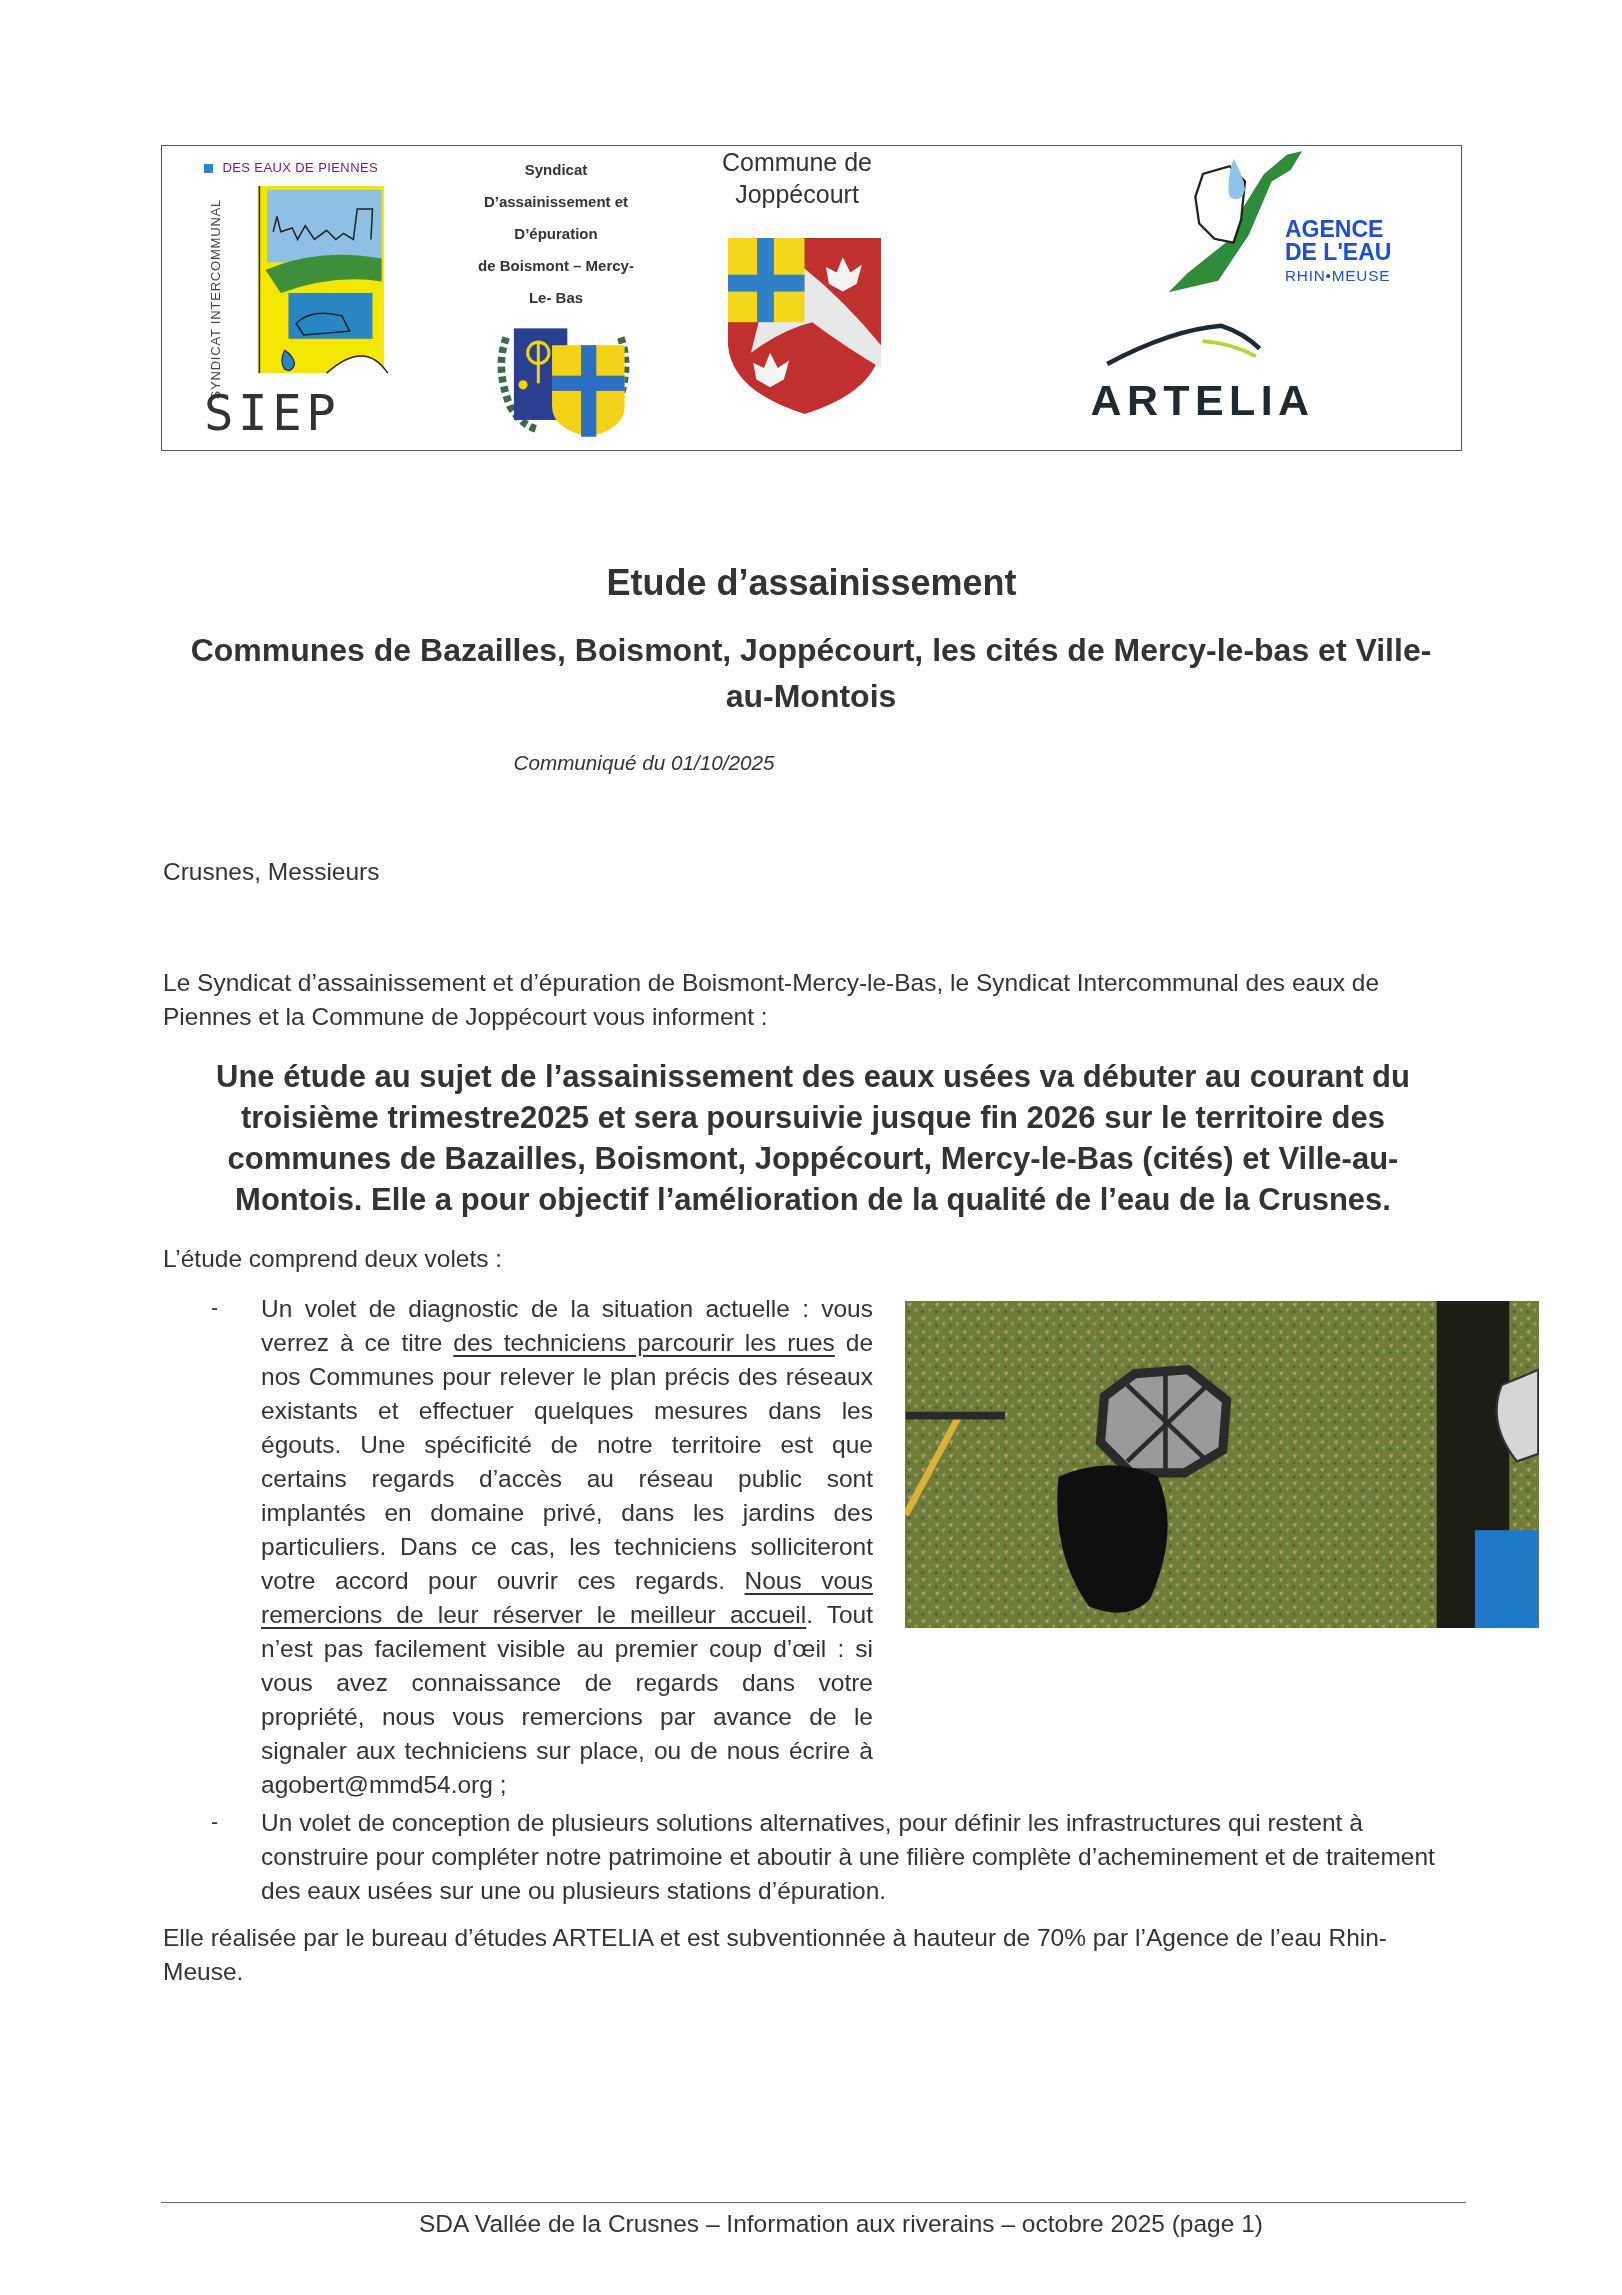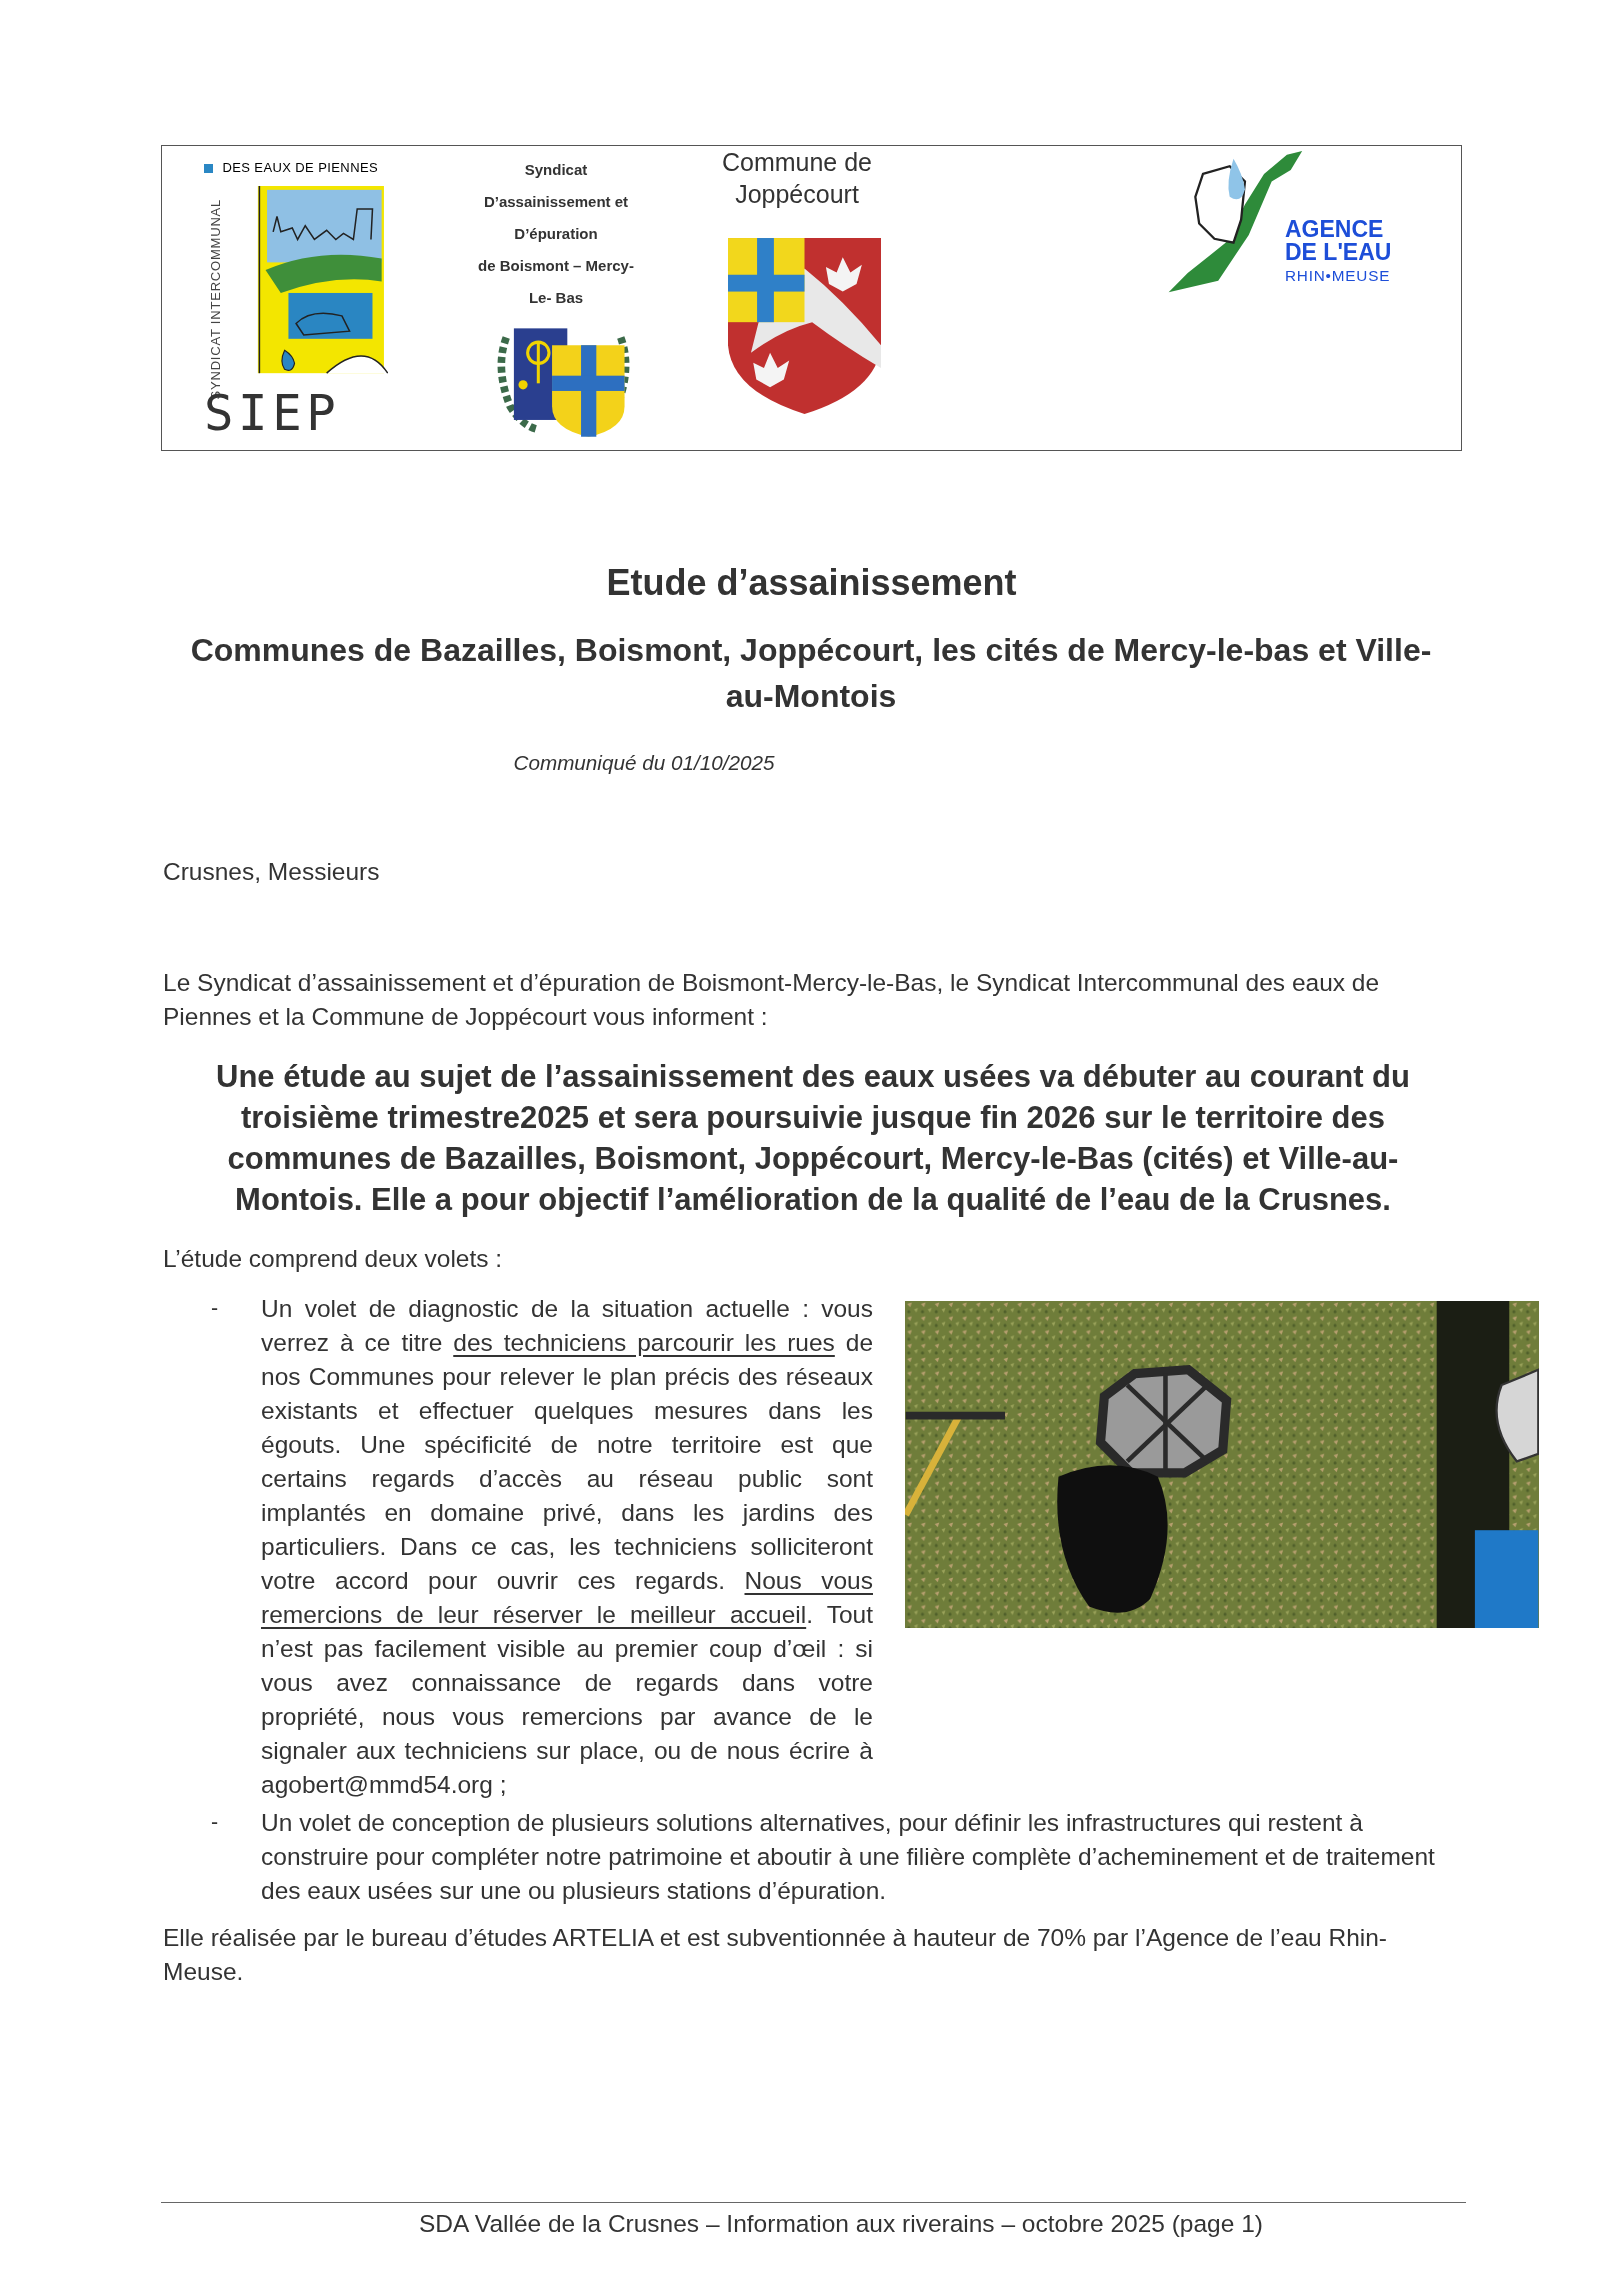--- a/index.html
+++ b/index.html
@@ -3,21 +3,21 @@
 <meta charset="utf-8">
 <style>
   html, body { margin:0; padding:0; background:#ffffff; }
   body { width:1623px; height:2295px; position:relative; overflow:hidden;
          font-family:"Liberation Sans", sans-serif; color:#2b2b2b; }
 
   
   .logo-box { position:absolute; left:161px; top:145px; width:1301px; height:306px;
               border:1.5px solid #555; box-sizing:border-box; }
   .siep { position:absolute; left:42px; top:9.2px; width:187px; height:298px; }
-  .siep-top { position:absolute; left:0; top:4.6px; font-size:13px; color:#000000; letter-spacing:0.4px; white-space:nowrap; }
+  .siep-top { position:absolute; left:0; top:4.6px; font-size:13px; color:#701a75; letter-spacing:0.4px; white-space:nowrap; }
   .siep-top .sq { display:inline-block; width:9.2px; height:9.2px; background:#2a87c4; margin-right:9.2px; vertical-align:middle; }
   .siep-vert { position:absolute; left:-73px; top:153px; width:168px; transform:rotate(-90deg);
                font-size:13px; color:#444; letter-spacing:0.8px; white-space:nowrap; text-align:center; }
   .siep-art { position:absolute; left:46px; top:31px; width:138px; height:191px; }
   .siep-word { position:absolute; left:0px; top:230px; font-size:49px; font-family:"DejaVu Sans Mono", monospace;
                color:#333; letter-spacing:4.6px; font-weight:300; }
 
   .syndicat { position:absolute; left:283px; top:7.7px; width:222px; text-align:center;
               font-size:15px; font-weight:bold; color:#333; line-height:32px; }
   .crest-small { position:absolute; left:329px; top:176px; width:145px; height:115px; }
@@ -135,20 +135,27 @@
       <path d="M60 30 L95 20 L115 40 L110 90 L100 120 L75 115 L55 95 L50 60 Z" fill="#ffffff" stroke="#222" stroke-width="3"></path>
       <path d="M100 10 Q90 40 95 60 Q110 70 115 50 Q112 30 100 10Z" fill="#8fc4e8"></path>
     </svg>
     <div class="aerm-text">
       <div>AGENCE</div>
       <div>DE L'EAU</div>
       <div class="aerm-sub">RHIN•MEUSE</div>
     </div>
   </div>
 
+  <div class="artelia">
+    <svg width="291" height="61" viewBox="0 0 380 80" style="position:absolute;left:0;top:0">
+      <path d="M65 55 Q150 10 215 5 Q245 15 265 35" stroke="#1d2a33" stroke-width="6" fill="none"></path>
+      <path d="M190 25 Q230 28 260 45" stroke="#b7d43a" stroke-width="5" fill="none"></path>
+    </svg>
+    <div class="artelia-word">ARTELIA</div>
+  </div>
 </div>
 
 <div class="t1">Etude d’assainissement</div>
 <div class="t2">Communes de Bazailles, Boismont, Joppécourt, les cités de Mercy-le-bas et Ville-au-Montois</div>
 <div class="date">Communiqué du 01/10/2025</div>
 
 <div class="p salut">Crusnes, Messieurs</div>
 <div class="p intro">Le Syndicat d’assainissement et d’épuration de Boismont-Mercy-le-Bas, le Syndicat Intercommunal des eaux de Piennes et la Commune de Joppécourt vous informent :</div>
 <div class="lead">Une étude au sujet de l’assainissement des eaux usées va débuter au courant du troisième trimestre2025 et sera poursuivie jusque fin 2026 sur le territoire des communes de Bazailles, Boismont, Joppécourt, Mercy-le-Bas (cités) et Ville-au-Montois. Elle a pour objectif l’amélioration de la qualité de l’eau de la Crusnes.</div>
 <div class="p volets">L’étude comprend deux volets :</div>

